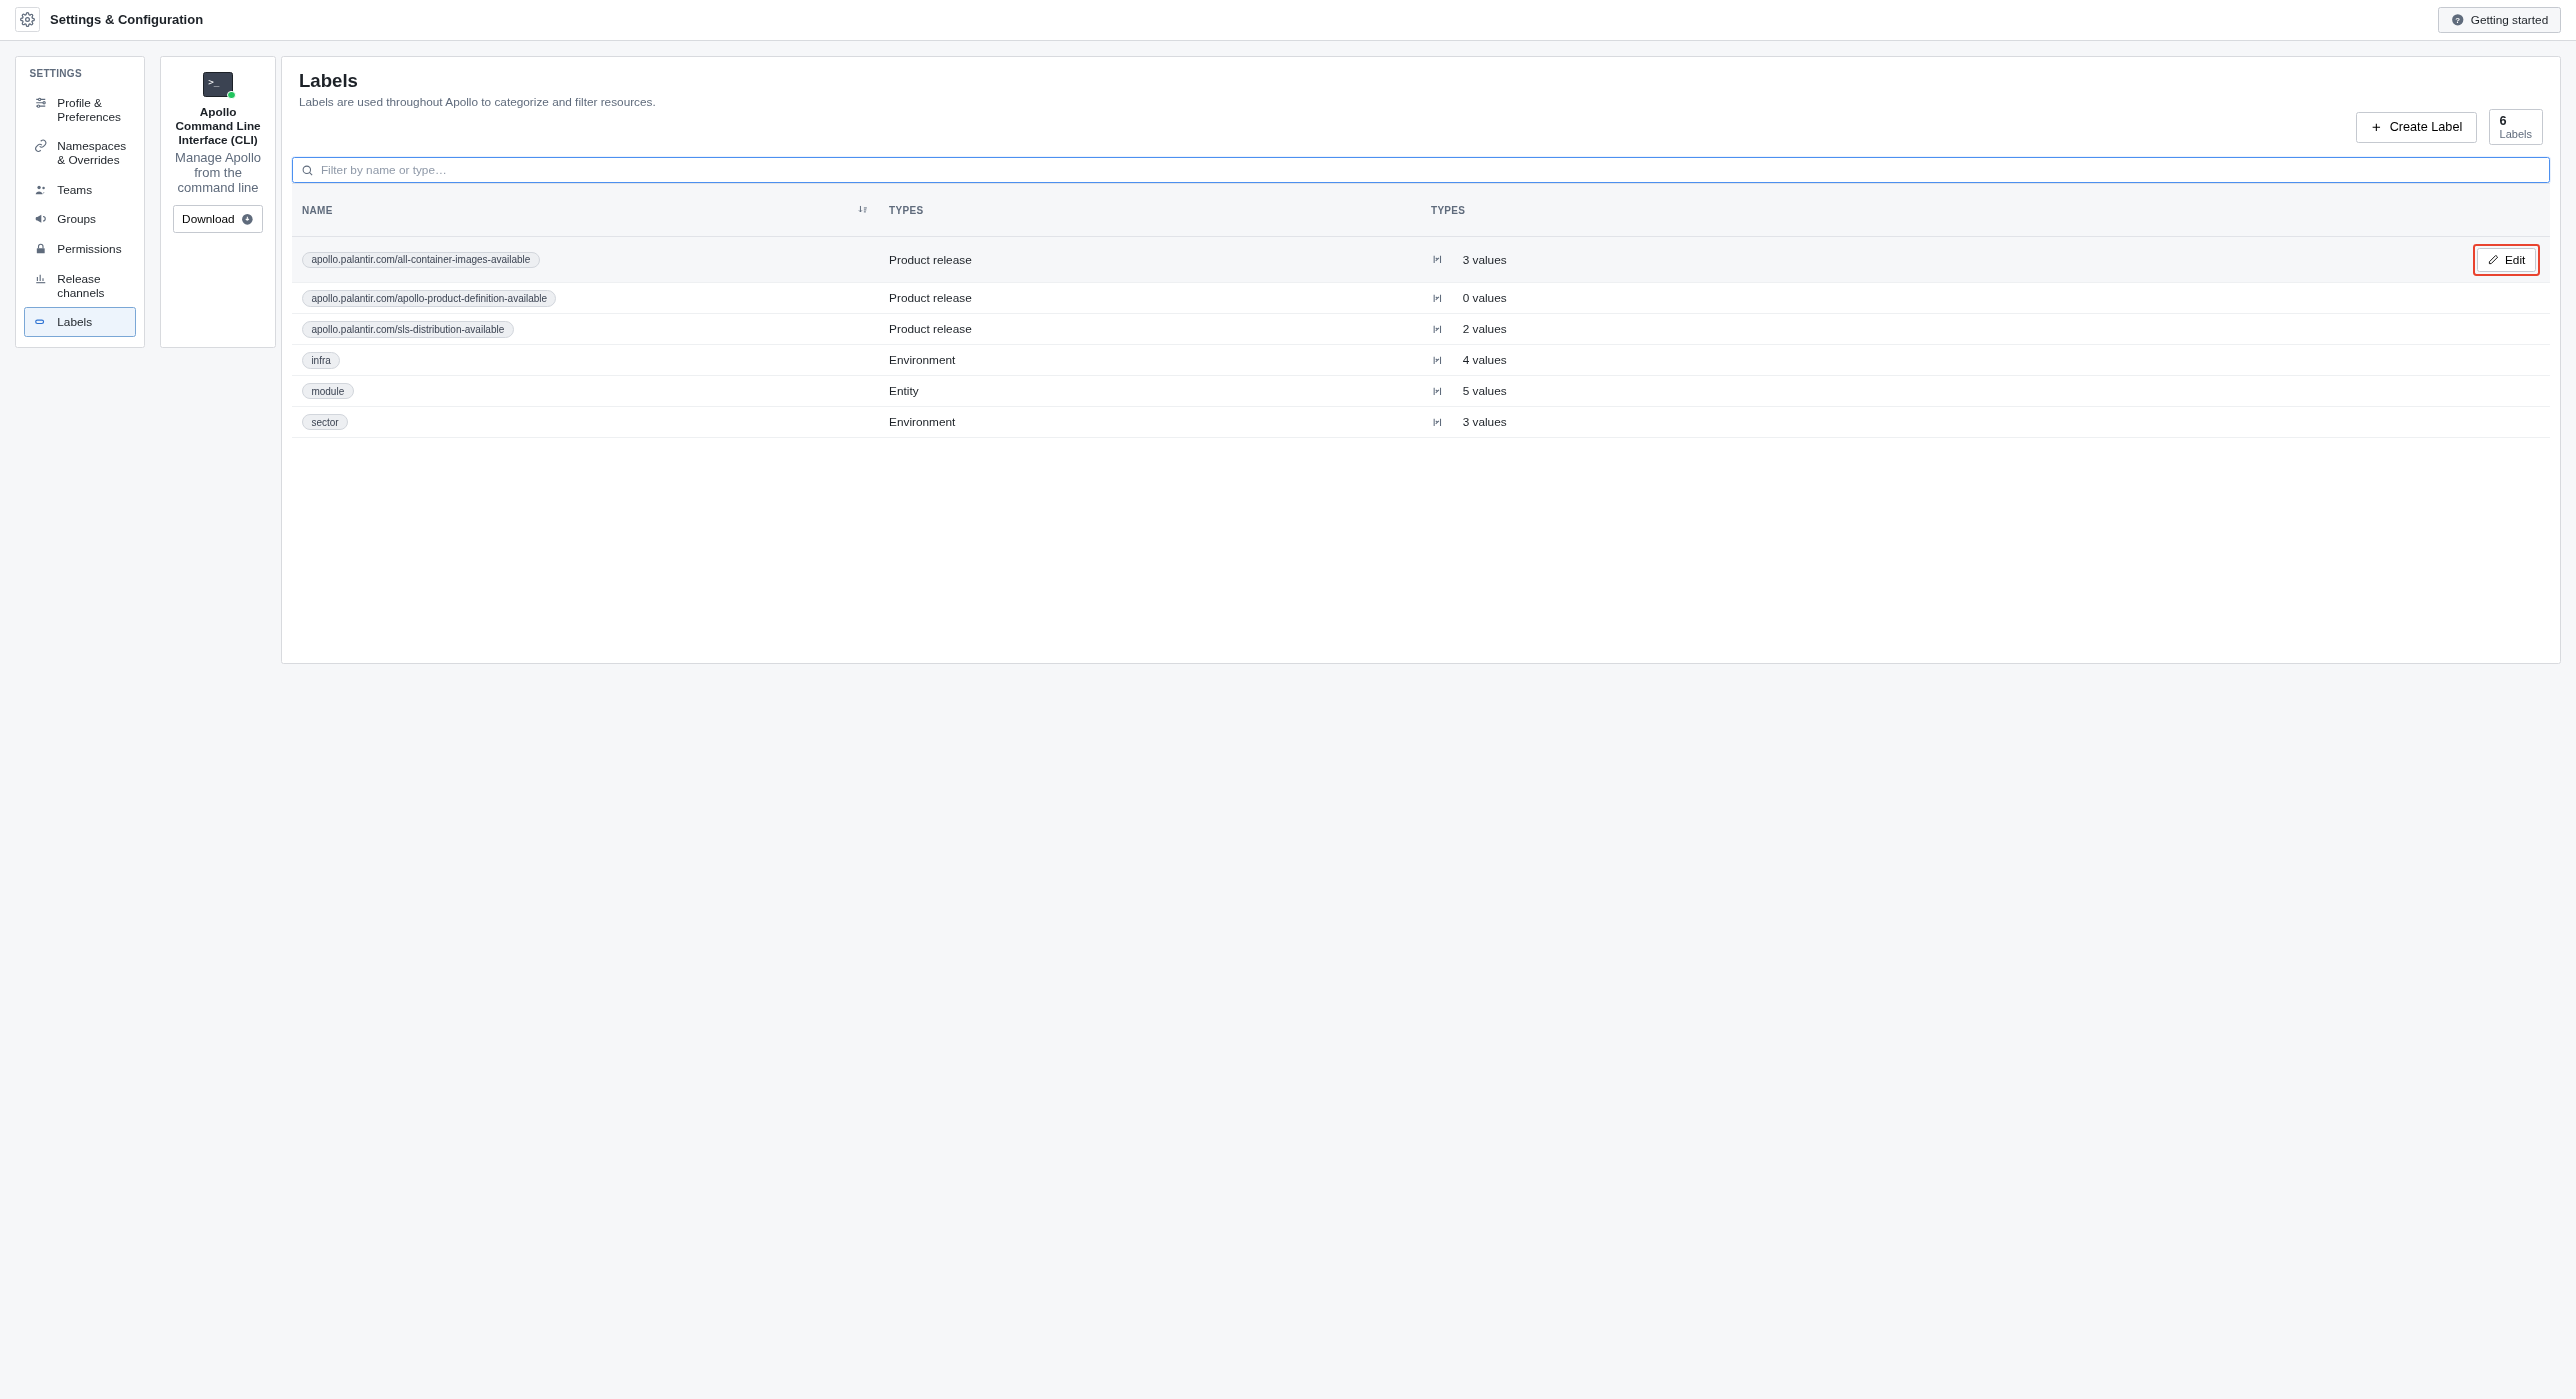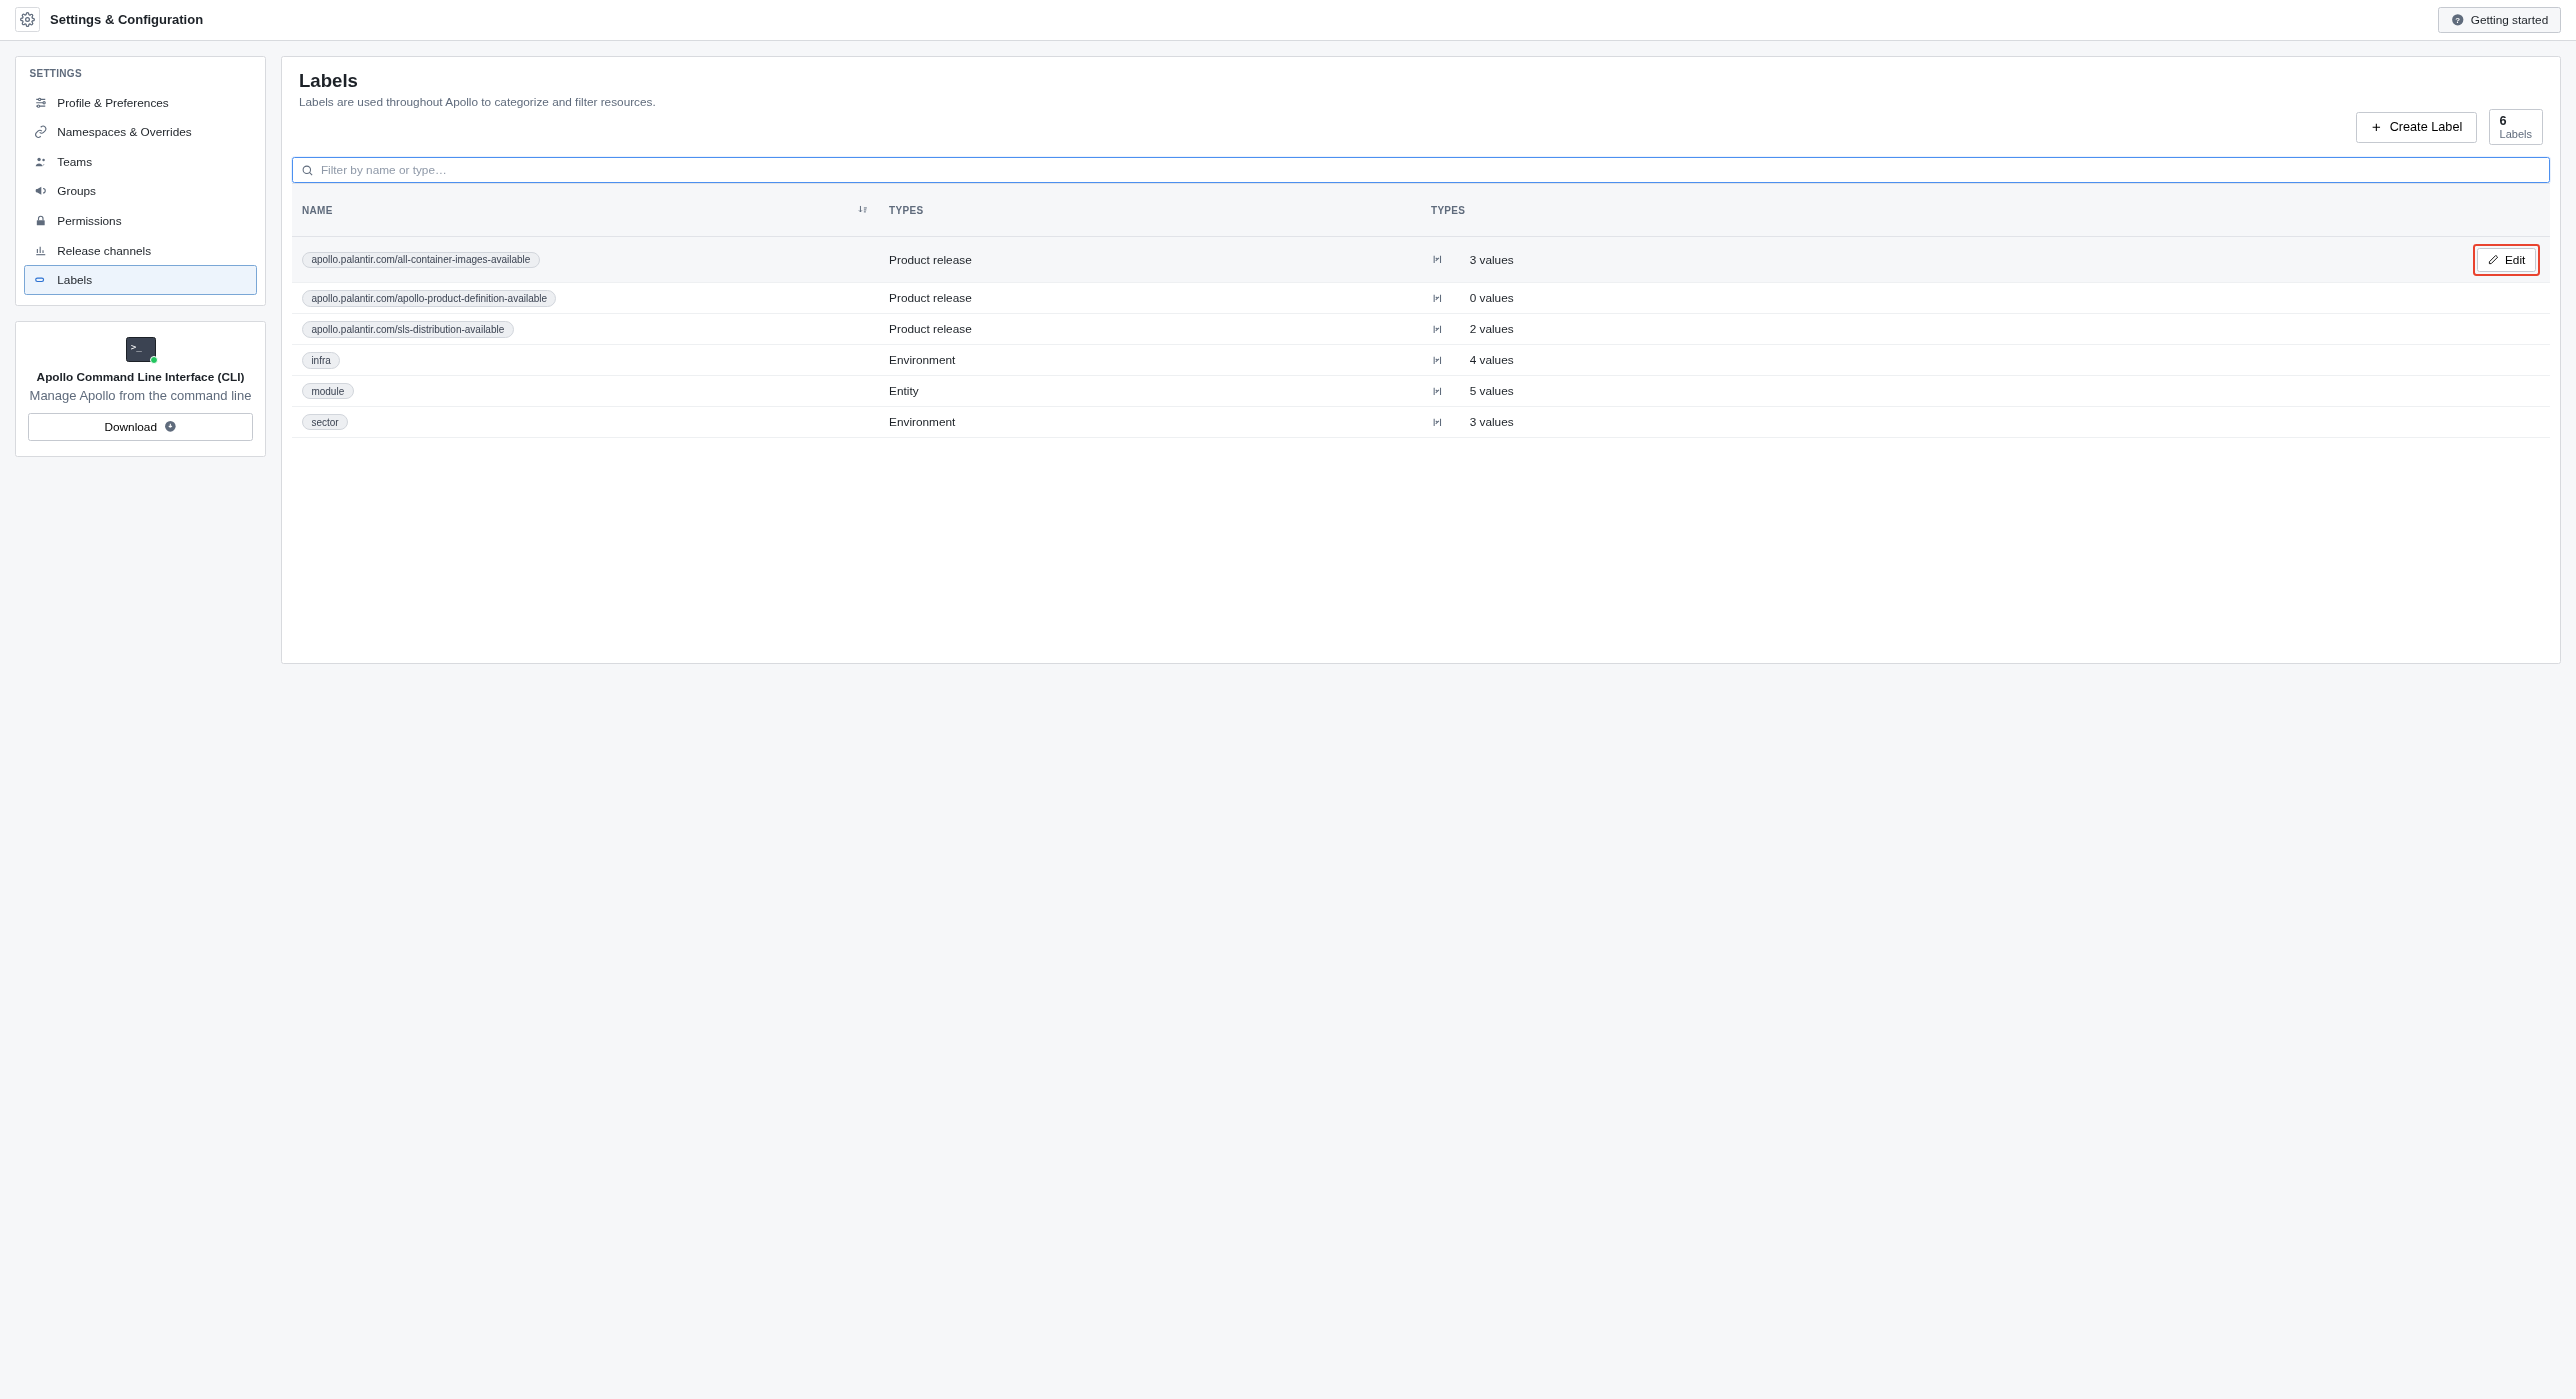--- a/index.html
+++ b/index.html
@@ -37,21 +37,21 @@
   cursor: pointer;
   font-size: 11.8px;
 }
 .getting-started-btn .q-icon { color: #5f6b7c; }
 
 
 .layout { display: flex; gap: 15px; padding: 15px; align-items: flex-start; }
 
 .sidebar {
   width: 251px;
-  display: flex; flex-direction: column; gap: 15px;
+  display: flex; gap: 15px;
 }
 
 .panel {
   background: #fff;
   border: 0.8px solid #d8dade;
   border-radius: 2.5px;
 }
 
 .settings-heading {
   padding: 11.8px 13.5px 8.4px;
@@ -158,21 +158,21 @@
 .tag {
   display:inline-block;
   background:#edeff2;
   border:0.8px solid #d2d6dc;
   border-radius:10px;
   padding:1.7px 8.4px;
   font-size:10px;
   color:#3b4352;
 }
 
-.values-cell { display:flex; align-items:center; gap:26px; color:#1c2127; }
+.values-cell { display:flex; align-items:center; gap:19px; color:#1c2127; }
 .values-icon { color:#5f6b7c; }
 
 .edit-btn {
   display:flex; align-items:center; gap:5.9px;
   padding:4.2px 10px;
   border:0.8px solid #c5c9d0; border-radius:2.5px;
   background:#fff; cursor:pointer; font-size:11.8px;
 }
 .edit-highlight {
   border:2.5px solid #e9432f; border-radius:3.4px;

